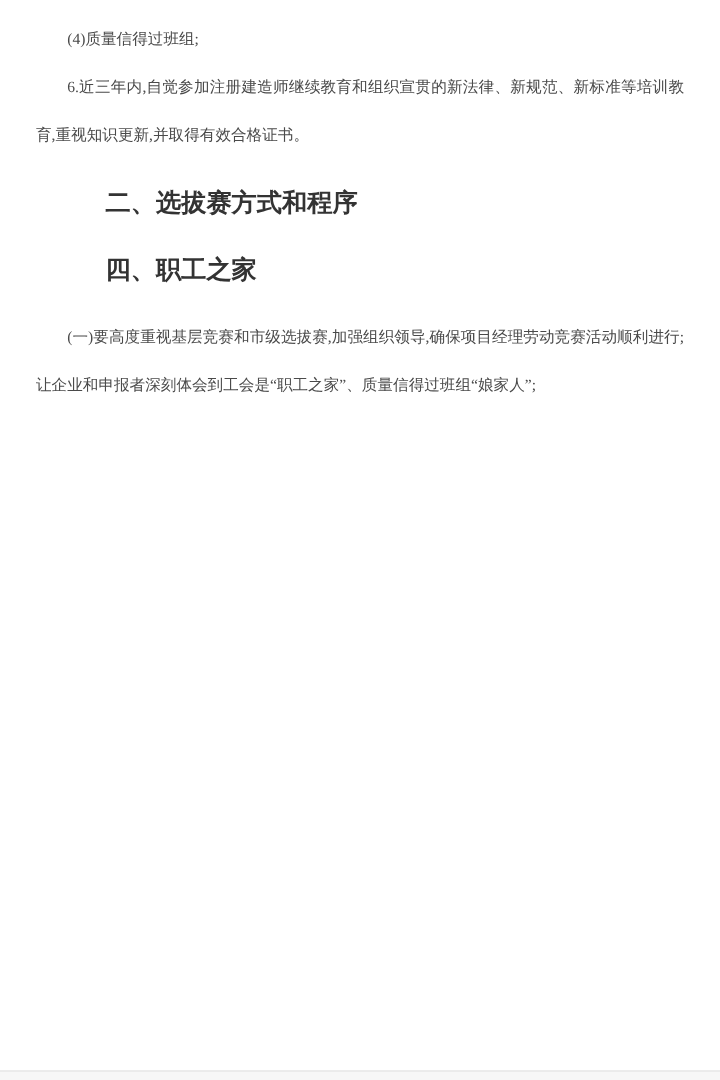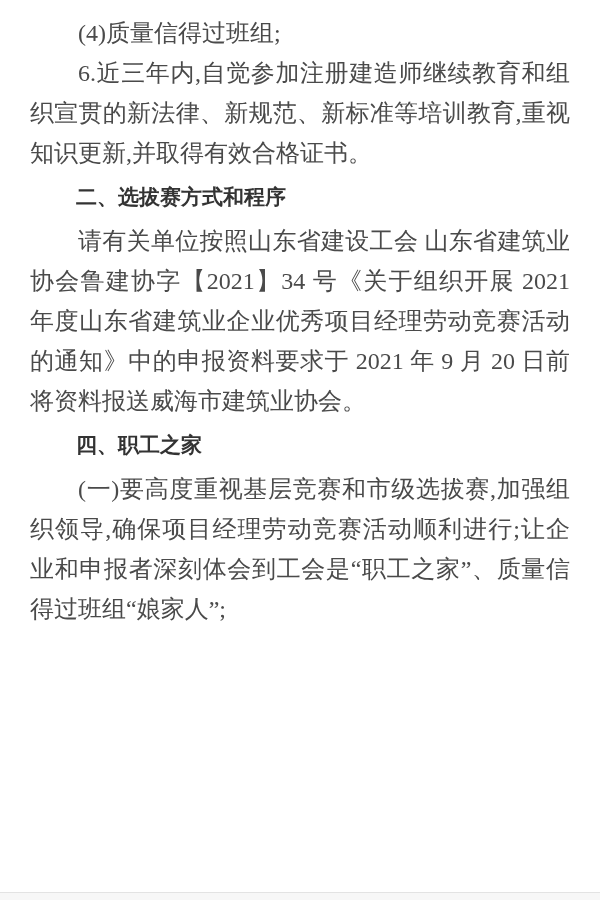--- a/index.html
+++ b/index.html
@@ -16,30 +16,30 @@
     font-family: "Liberation Serif", serif;
   }
   .text-block {
     position: absolute;
     top: 13px;
     left: 30px;
     width: 540px;
   }
   .para {
     margin: 0;
-    font-size: 24px;
+    font-size: 13px;
     line-height: 40px;
     letter-spacing: 0px;
     color: #4a4a4a;
     text-align: justify;
     text-indent: 2em;
     font-family: "Liberation Serif", serif;
   }
   .heading {
-    margin: 4px;
+    margin: 16px;
     font-size: 21px;
     line-height: 40px;
     color: #333333;
     font-weight: bold;
     text-indent: 2em;
     font-family: Liberation Serif, serif;
   }
   .scan-edge {
     position: absolute;
     left: 0;
@@ -51,18 +51,17 @@
   }
 </style>
 </head>
 <body>
 
 <div class="page">
   <div class="text-block">
     <p class="para">(4)质量信得过班组;</p>
     <p class="para">6.近三年内,自觉参加注册建造师继续教育和组织宣贯的新法律、新规范、新标准等培训教育,重视知识更新,并取得有效合格证书。</p>
     <p class="heading">二、选拔赛方式和程序</p>
-    <p class="para">请有关单位按照山东省建设工会 山东省建筑业协会鲁建协字【2021】34 号《关于组织开展 2021 年度山东省建筑业企业优秀项目经理劳动竞赛活动的通知》中的申报资料要求于 2021 年 9 月 20 日前将资料报送威海市建筑业协会。</p>
     <p class="heading">四、职工之家</p>
     <p class="para">(一)要高度重视基层竞赛和市级选拔赛,加强组织领导,确保项目经理劳动竞赛活动顺利进行;让企业和申报者深刻体会到工会是“职工之家”、质量信得过班组“娘家人”;</p>
   </div>
   <div class="scan-edge"></div>
 </div>
 
 </body></html>

